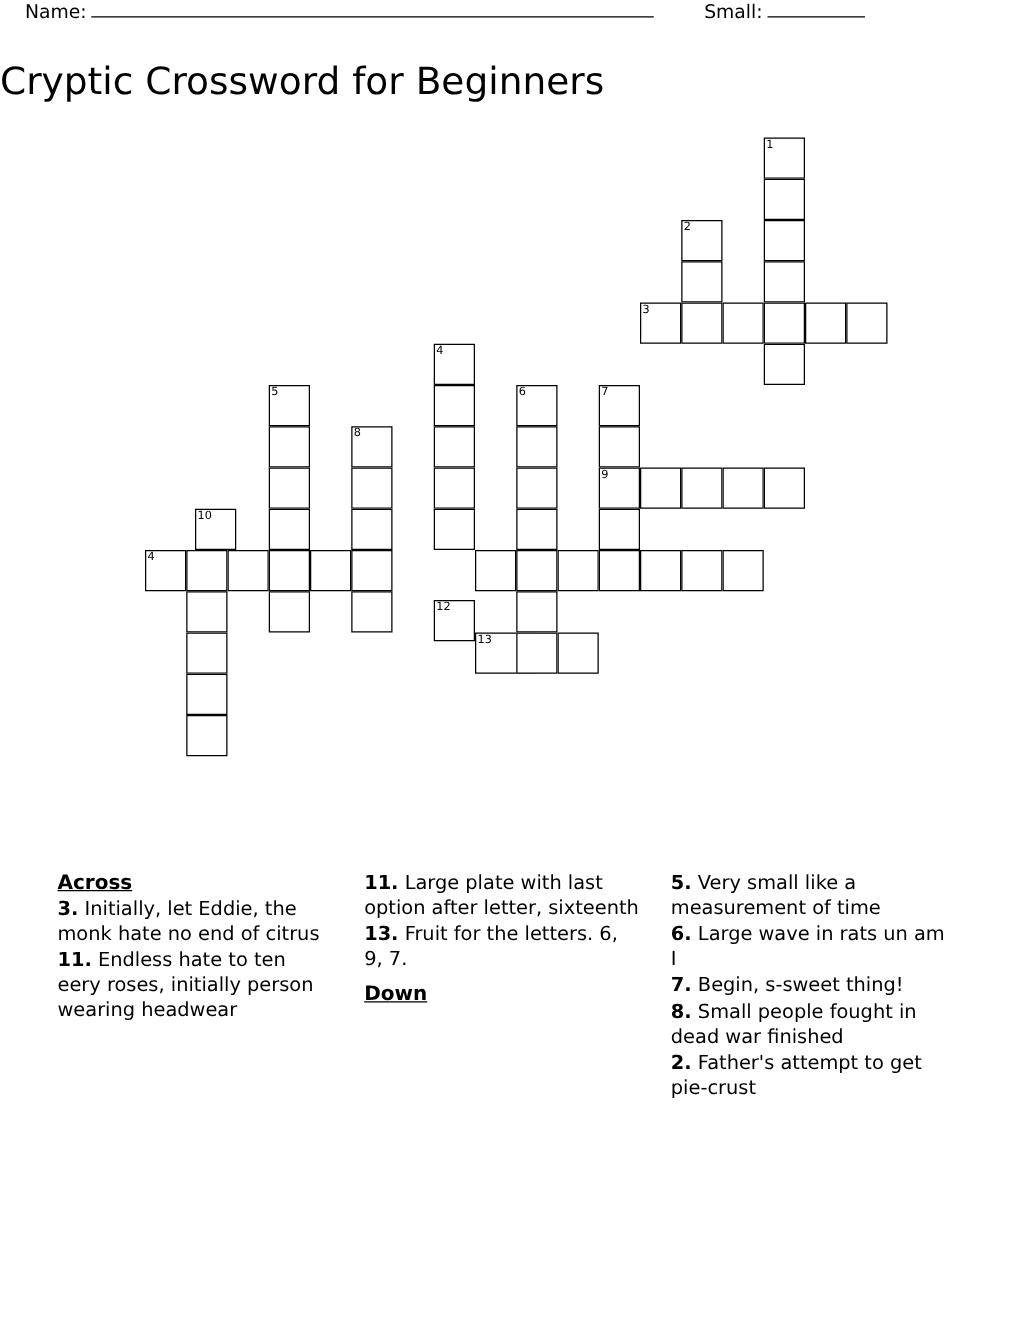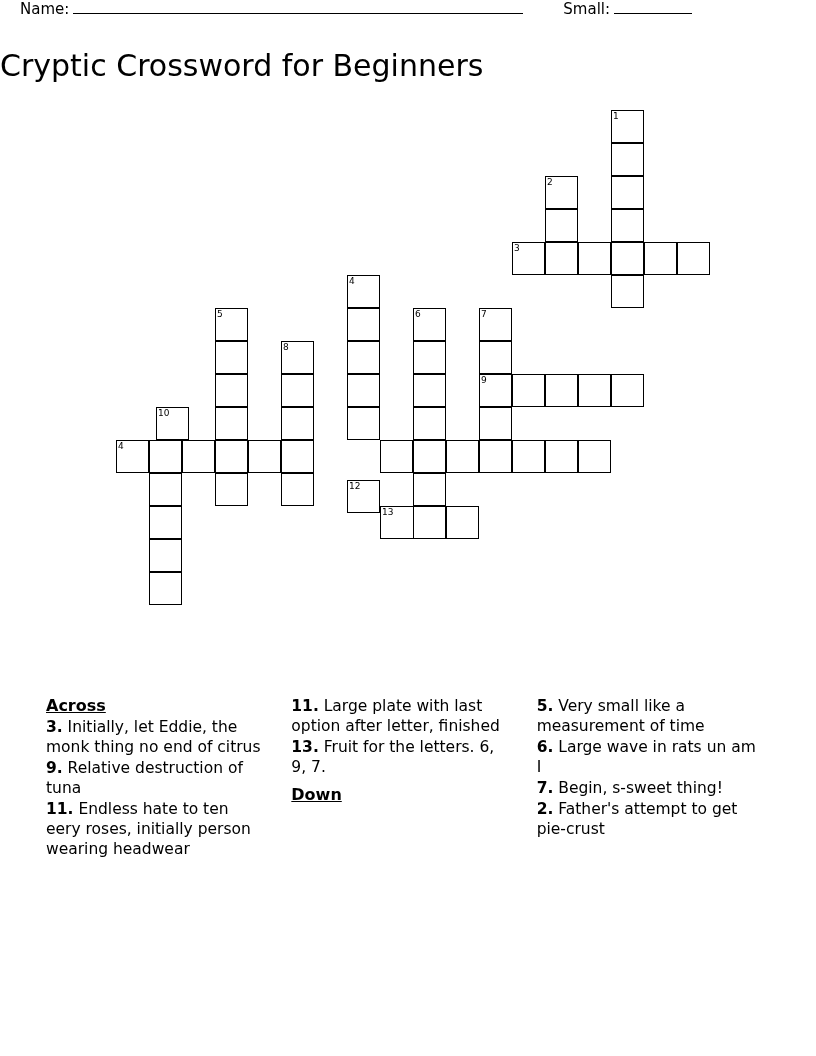--- a/index.html
+++ b/index.html
@@ -197,33 +197,33 @@
     <div class="cell" style="left: 413px; top: 398px; width: 33px; height: 33px;"></div>
     <div class="cell" style="left: 446px; top: 398px; width: 33px; height: 33px;"></div>
     <div class="cell" style="left: 149px; top: 431px; width: 33px; height: 33px;"></div>
     <div class="cell" style="left: 149px; top: 464px; width: 33px; height: 33px;"></div>
   </div>
 
 <div id="clues">
   <div class="col">
     <div class="heading">Across</div>
     <div id="col1-list">
-        <p class="clue"><span class="n">3.</span><span> Initially, let Eddie, the monk thing no end of citrus</span></p>
-        <p class="clue"><span class="n">9.</span><span> Relative destruction of tuna</span></p>
+        <p class="clue"><span class="n">3.</span><span> Initially, let Eddie, the monk hate no end of citrus</span></p>
         <p class="clue"><span class="n">11.</span><span> Endless hate to ten eery roses, initially person wearing headwear</span></p>
       </div>
   </div>
   <div class="col col-2">
     <div id="col2-across">
-        <p class="clue"><span class="n">11.</span><span> Large plate with last option after letter, finished</span></p>
+        <p class="clue"><span class="n">11.</span><span> Large plate with last option after letter, sixteenth</span></p>
         <p class="clue"><span class="n">13.</span><span> Fruit for the letters. 6, 9, 7.</span></p>
       </div>
     <div class="heading gap-top">Down</div>
   </div>
   <div class="col">
     <div id="col3-list">
         <p class="clue"><span class="n">5.</span><span> Very small like a measurement of time</span></p>
         <p class="clue"><span class="n">6.</span><span> Large wave in rats un am I</span></p>
         <p class="clue"><span class="n">7.</span><span> Begin, s-sweet thing!</span></p>
+        <p class="clue"><span class="n">8.</span><span> Small people fought in dead war finished</span></p>
         <p class="clue"><span class="n">2.</span><span> Father's attempt to get pie-crust</span></p>
       </div>
   </div>
 </div>
 
 </body></html>

